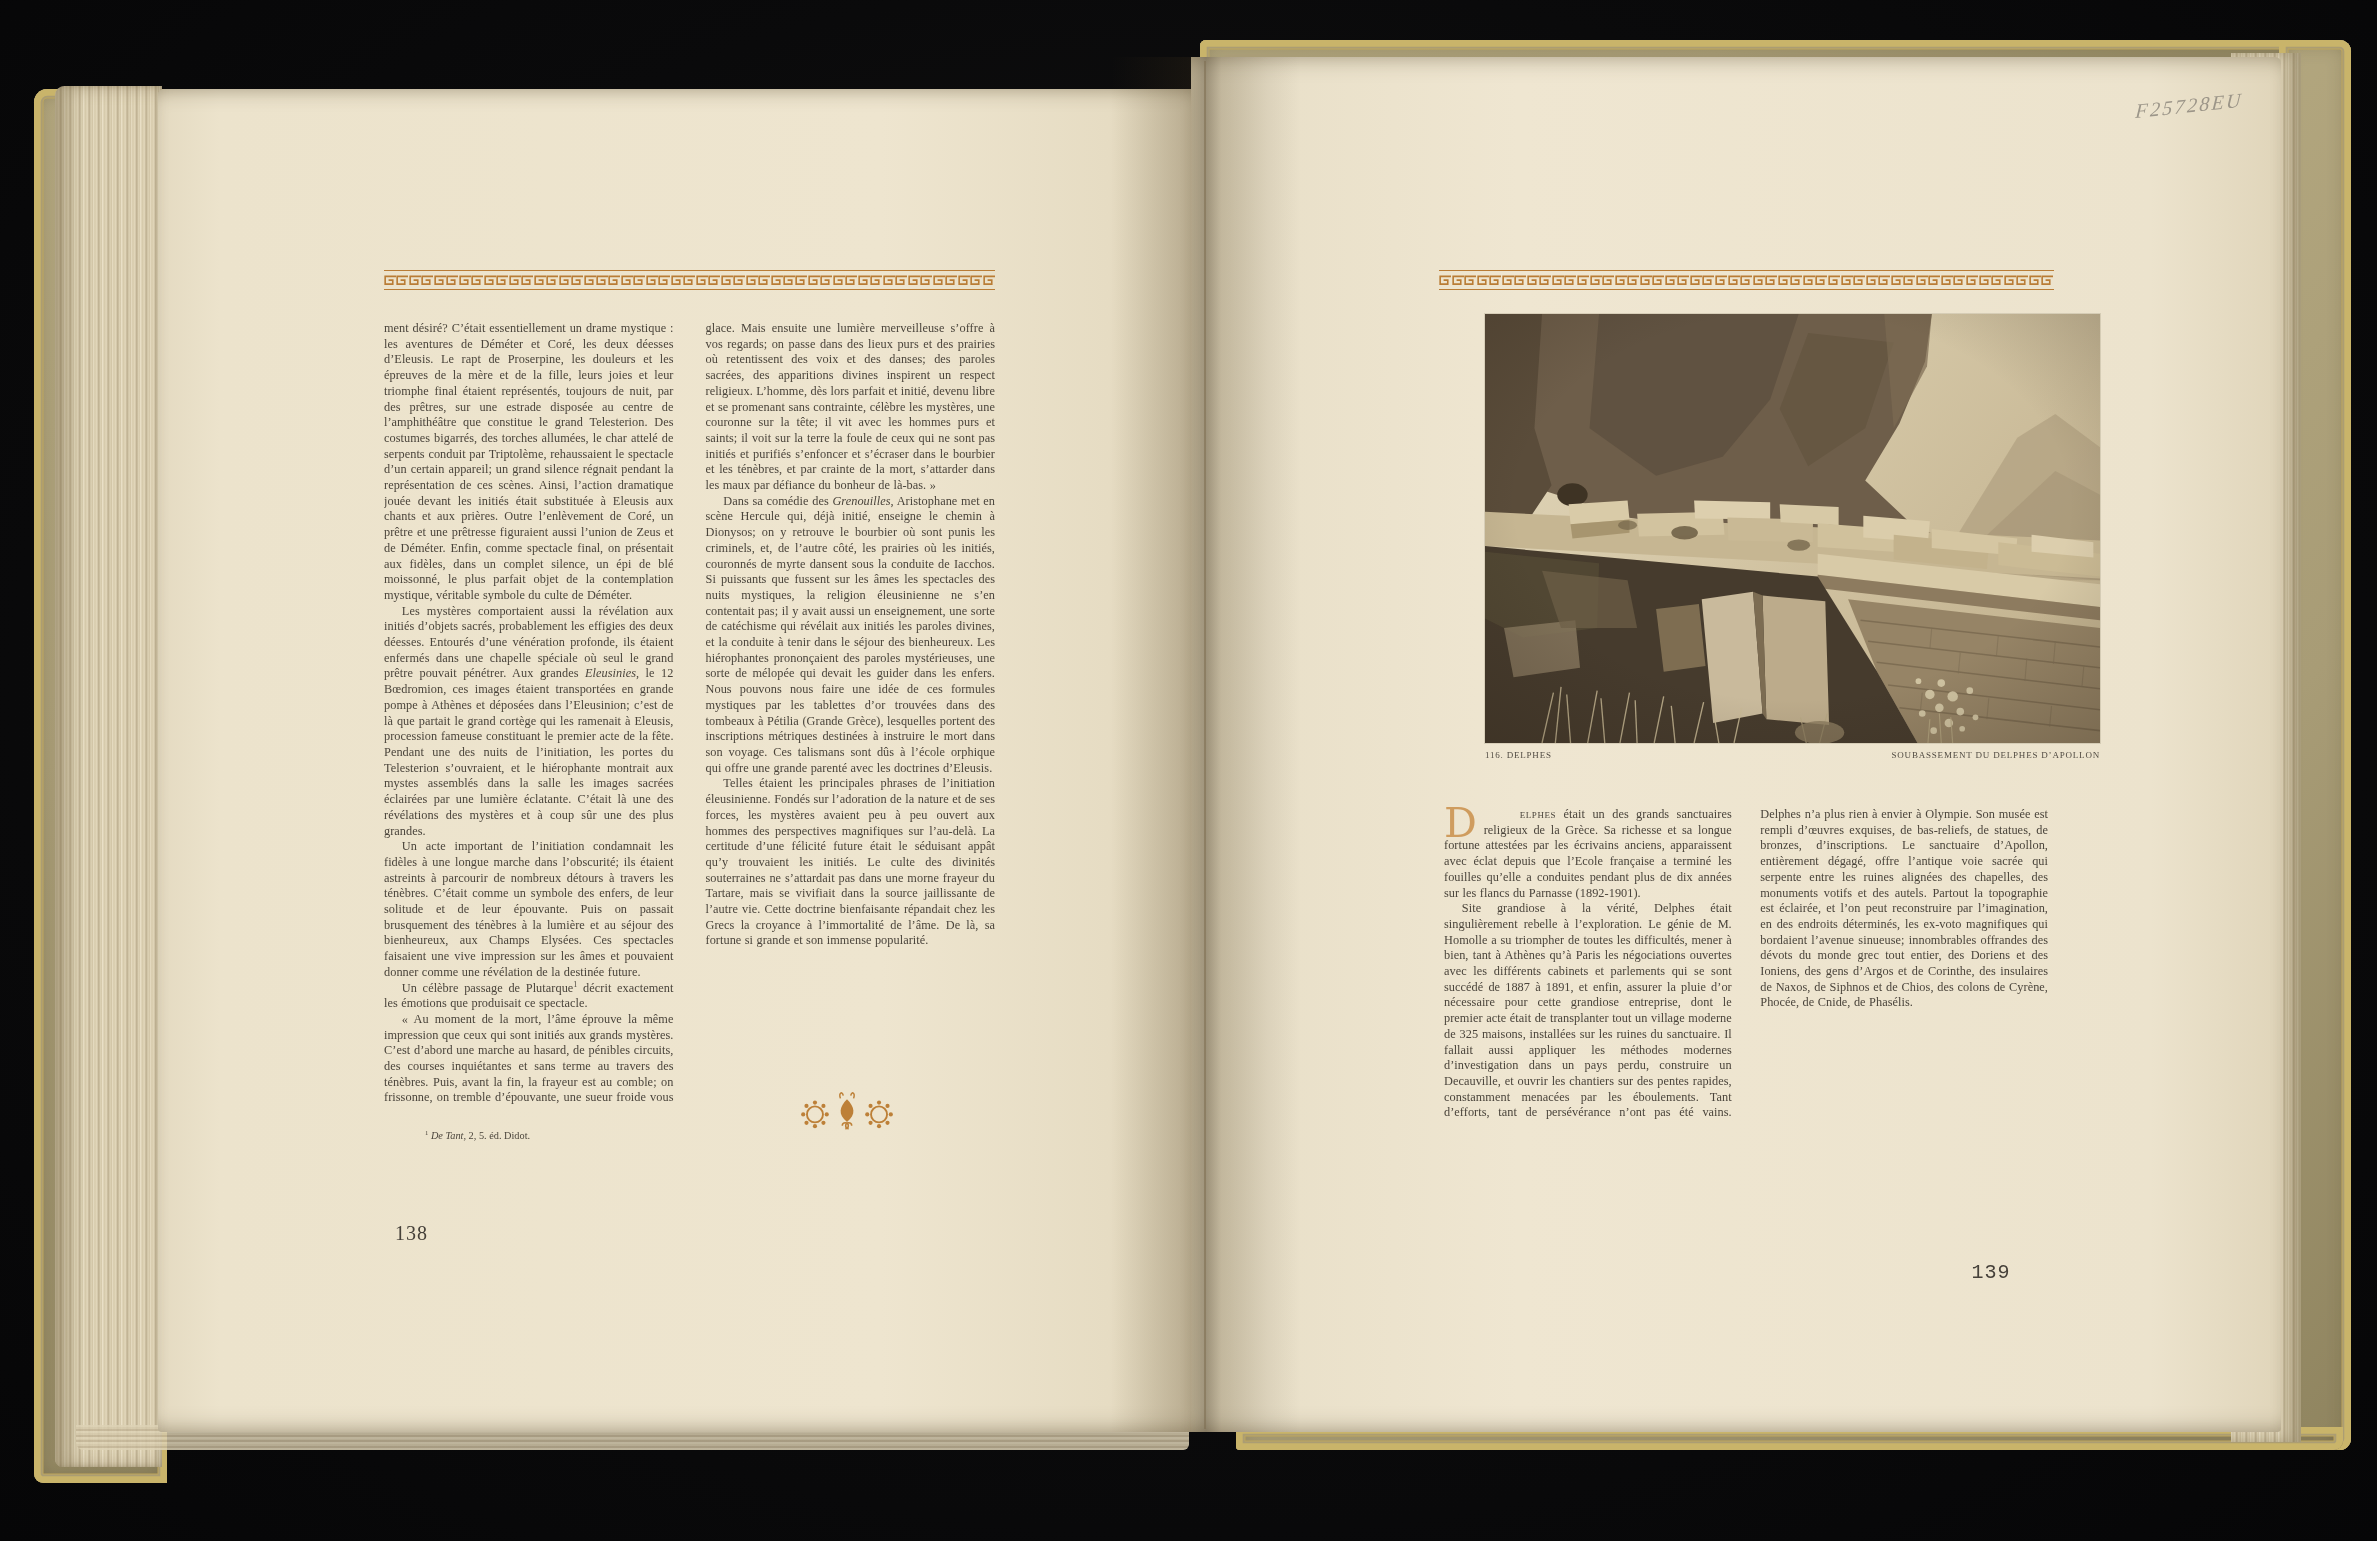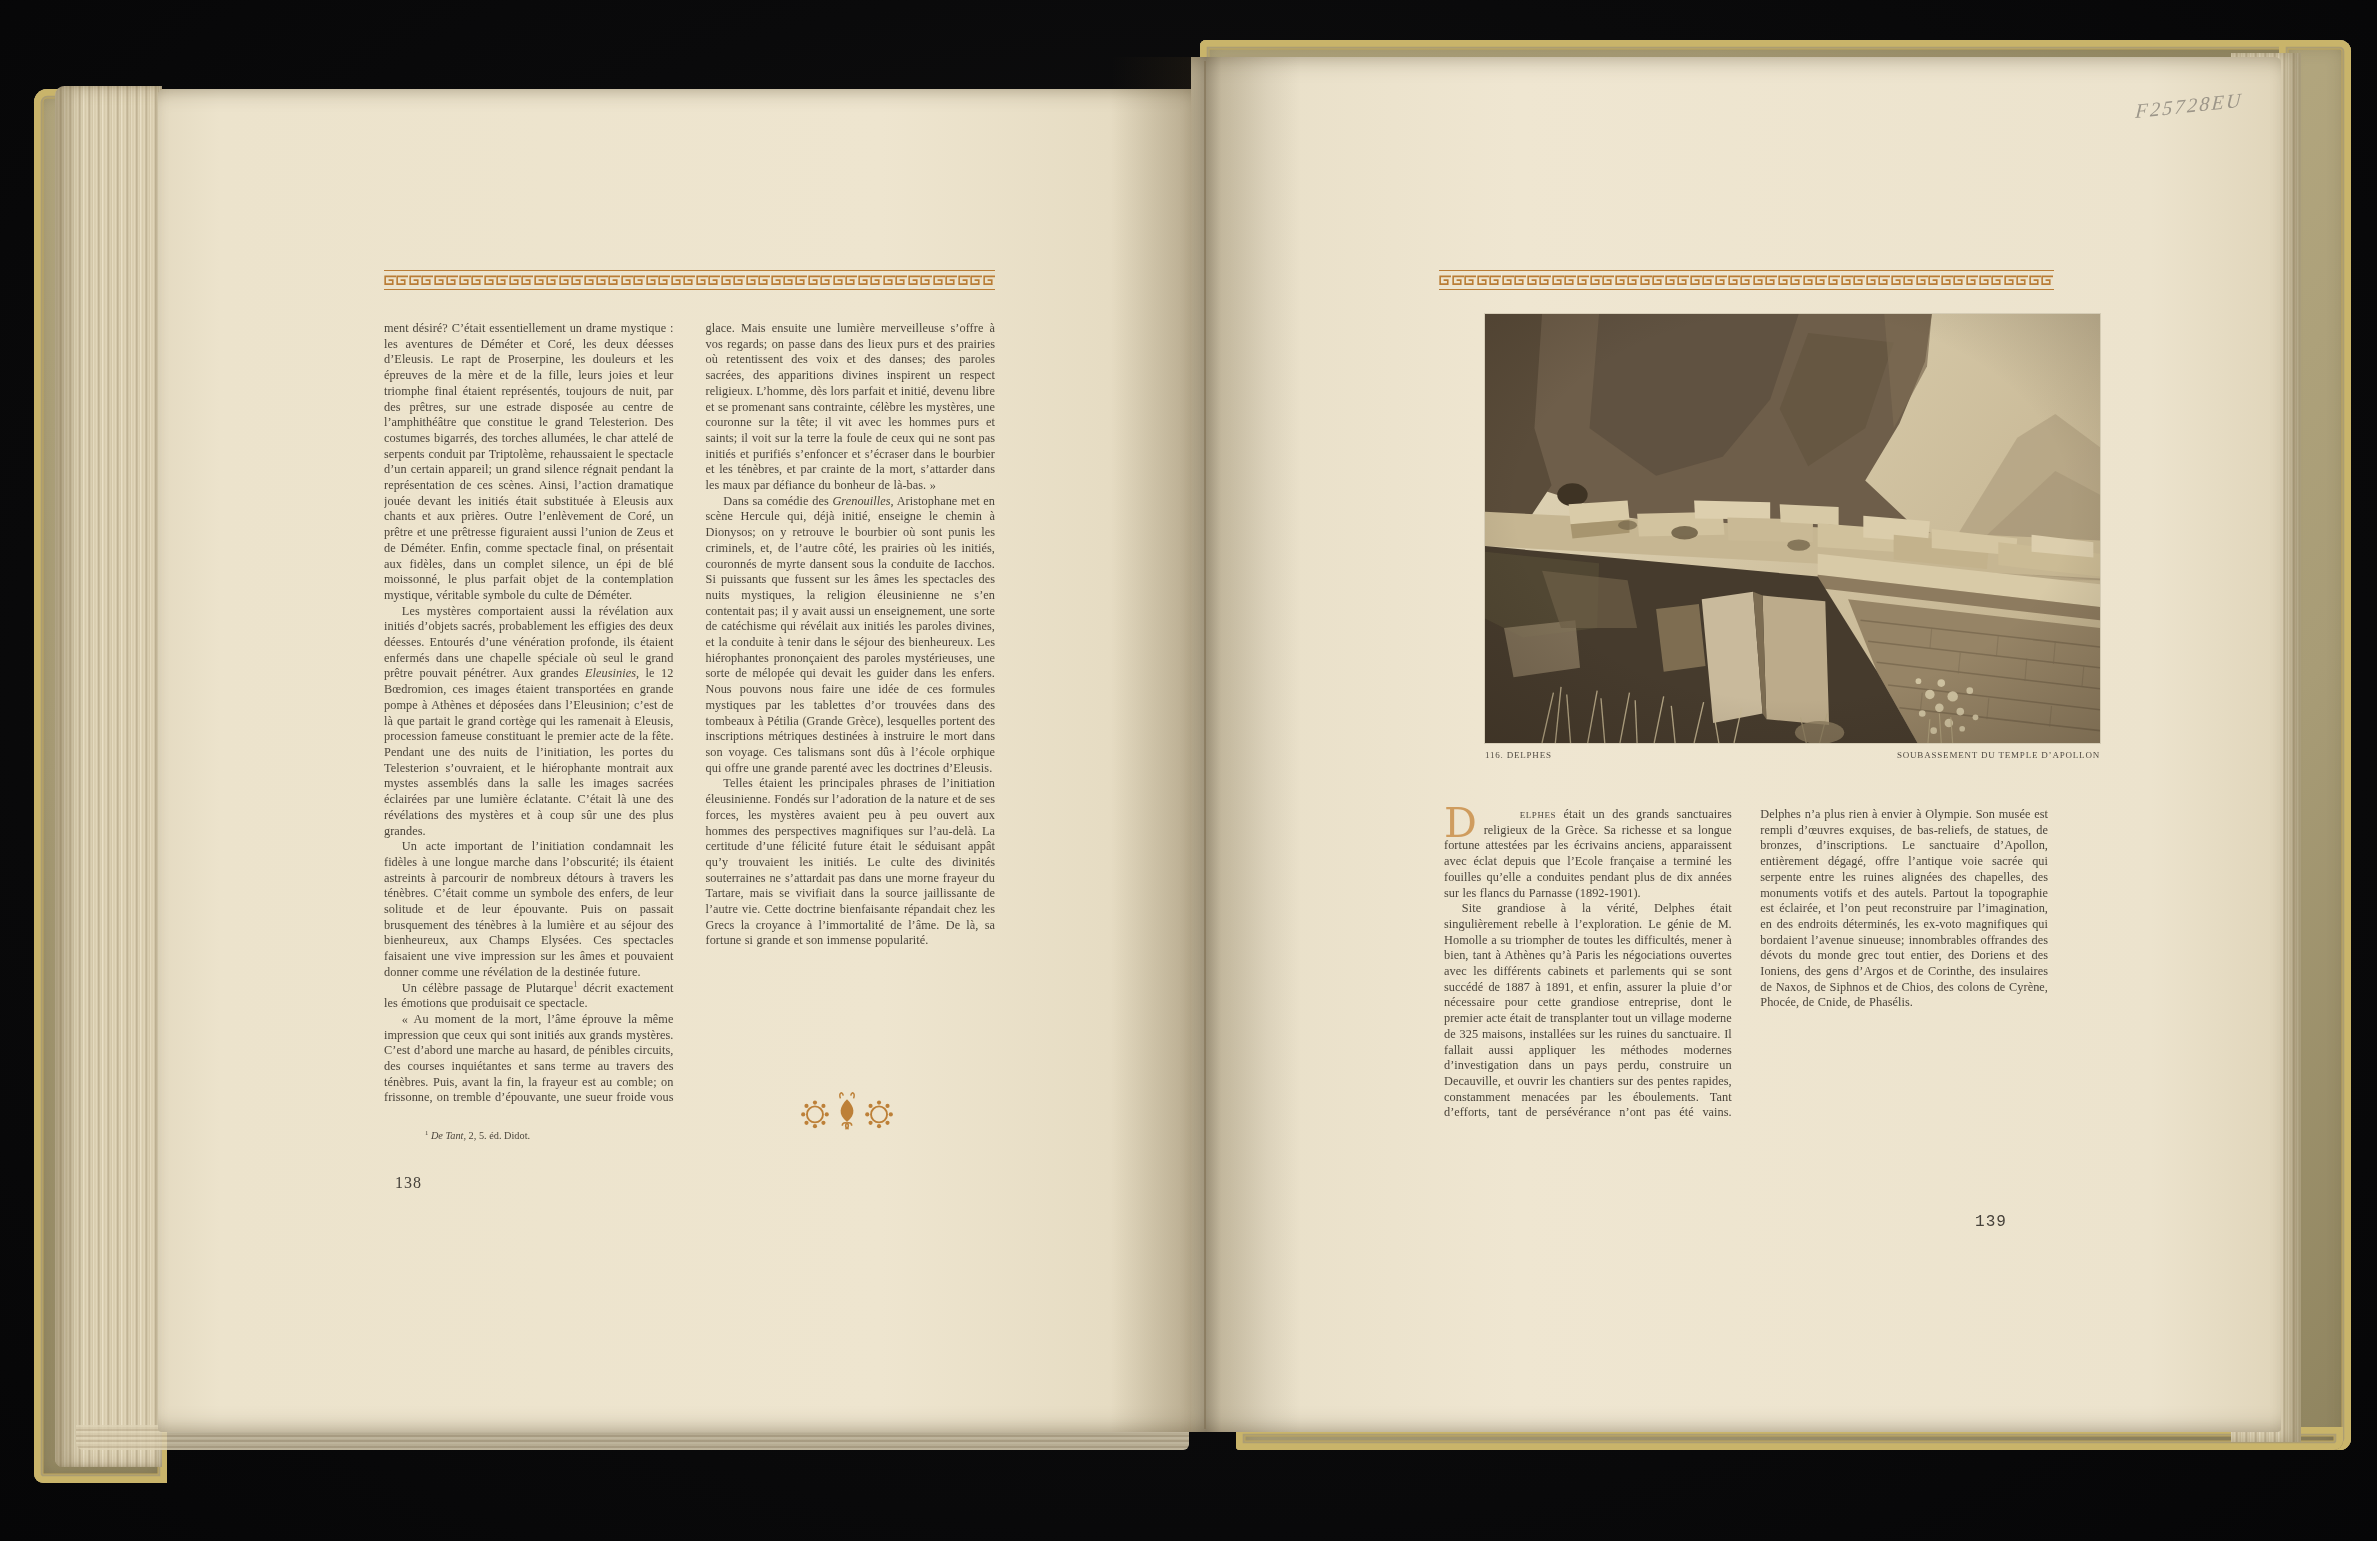--- a/index.html
+++ b/index.html
@@ -59,21 +59,21 @@
   .columns p{margin:0;}
   .columns p.ind{text-indent:1.45em;}
   .columns i{font-style:italic;}
   sup{font-size:.65em;vertical-align:super;line-height:0;}
 
   .dropcap{float:left;color:#cf9c5e;font-size:41px;line-height:31px;height:30px;
     margin:1px 6.7px 0 0;font-family:"DejaVu Serif",serif;}
   .sc{font-variant:small-caps;letter-spacing:0.6px;margin-left:36px;}
 
   .footnote{position:absolute;left:267px;top:1041px;font-size:10.3px;color:#4a443b;}
-  .pagenum{position:absolute;font-size:16px;color:#46413a;letter-spacing:1px;}
+  .pagenum{position:absolute;font-size:20px;color:#46413a;letter-spacing:1px;margin-top:48px;}
   #pagenum-left{left:237px;top:1085px;}
   #pagenum-right{left:743px;top:1156px;width:114px;text-align:center;font-family:Liberation Mono, monospace;}
 
   
   #figure{position:absolute;left:248px;top:257px;width:615px;padding-left:46px;}
   #photo{display:block;width:615px;height:429px;box-shadow:0 0 0 1px rgba(90,75,50,.15);}
   #caption-row{display:flex;justify-content:space-between;margin-top:6.7px;
     font-size:9px;letter-spacing:0.8px;color:#514b42;}
 
   
@@ -564,21 +564,21 @@
             <path d="M466 451 L468 426"></path>
           <path d="M352 451 L360 420"></path>
             <path d="M338 451 L332 424"></path>
         </g>
         <ellipse cx="352" cy="440" rx="26" ry="12" fill="#8a7a5e" opacity="0.8"></ellipse>
 
         <rect x="0" y="0" width="647" height="451" fill="url(#vig)"></rect>
       </svg>
       <div id="caption-row">
         <span>116. DELPHES</span>
-        <span>SOUBASSEMENT DU TEMPLE D’APOLLON</span>
+        <span>SOUBASSEMENT DU DELPHES D’APOLLON</span>
       </div>
     </div>
 
     <div class="columns" id="right-columns">
         <p><span class="dropcap">D</span><span class="sc">elphes</span> était un des grands sanctuaires religieux de la Grèce. Sa richesse et sa longue fortune attestées par les écrivains anciens, apparaissent avec éclat depuis que l’Ecole française a terminé les fouilles qu’elle a conduites pendant plus de dix années sur les flancs du Parnasse (1892-1901).</p>
         <p class="ind">Site grandiose à la vérité, Delphes était singulièrement rebelle à l’exploration. Le génie de M. Homolle a su triompher de toutes les difficultés, mener à bien, tant à Athènes qu’à Paris les négociations ouvertes avec les différents cabinets et parlements qui se sont succédé de 1887 à 1891, et enfin, assurer la pluie d’or nécessaire pour cette grandiose entreprise, dont le premier acte était de transplanter tout un village moderne de 325 maisons, installées sur les ruines du sanctuaire. Il fallait aussi appliquer les méthodes modernes d’investigation dans un pays perdu, construire un Decauville, et ouvrir les chantiers sur des pentes rapides, constamment menacées par les éboulements. Tant d’efforts, tant de persévérance n’ont pas été vains. Delphes n’a plus rien à envier à Olympie. Son musée est rempli d’œuvres exquises, de bas-reliefs, de statues, de bronzes, d’inscriptions. Le sanctuaire d’Apollon, entièrement dégagé, offre l’antique voie sacrée qui serpente entre les ruines alignées des chapelles, des monuments votifs et des autels. Partout la topographie est éclairée, et l’on peut reconstruire par l’imagination, en des endroits déterminés, les ex-voto magnifiques qui bordaient l’avenue sinueuse; innombrables offrandes des dévots du monde grec tout entier, des Doriens et des Ioniens, des gens d’Argos et de Corinthe, des insulaires de Naxos, de Siphnos et de Chios, des colons de Cyrène, Phocée, de Cnide, de Phasélis.</p>
       </div>
 
     <div class="pagenum" id="pagenum-right">139</div>
 

